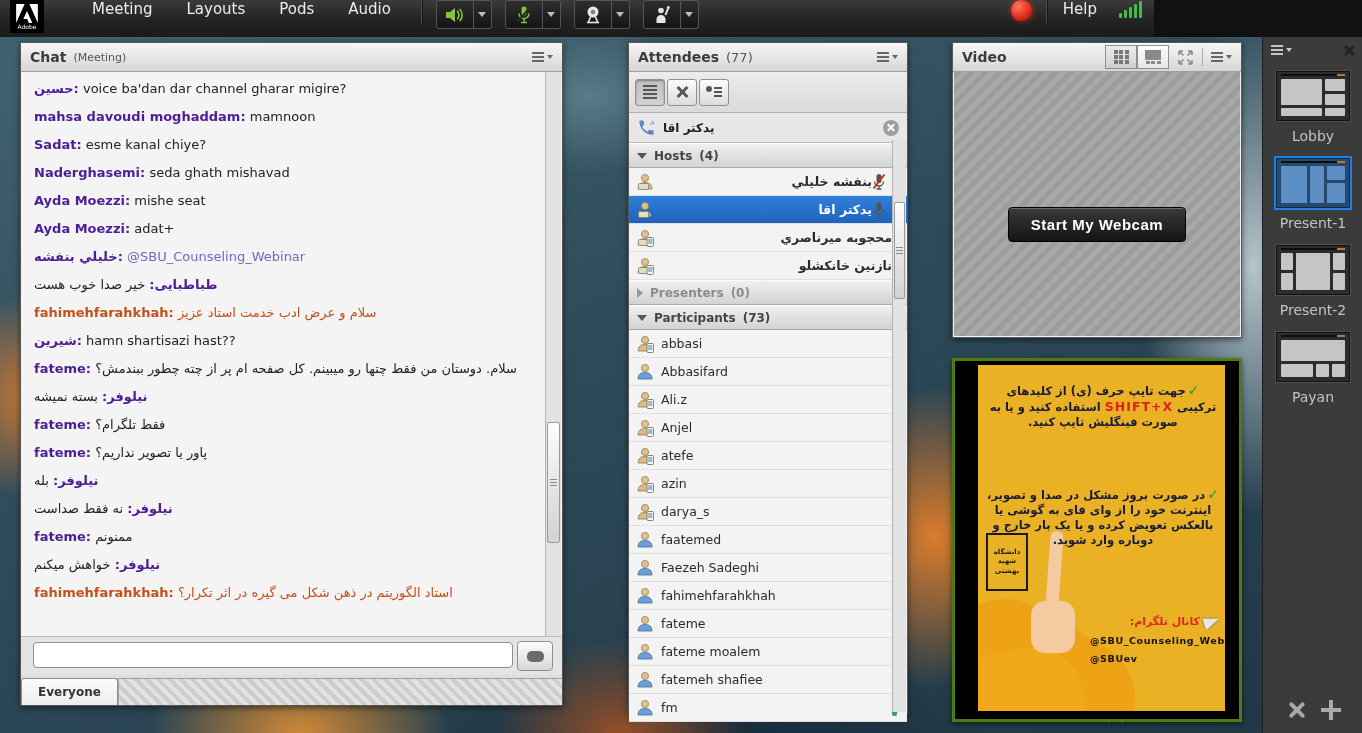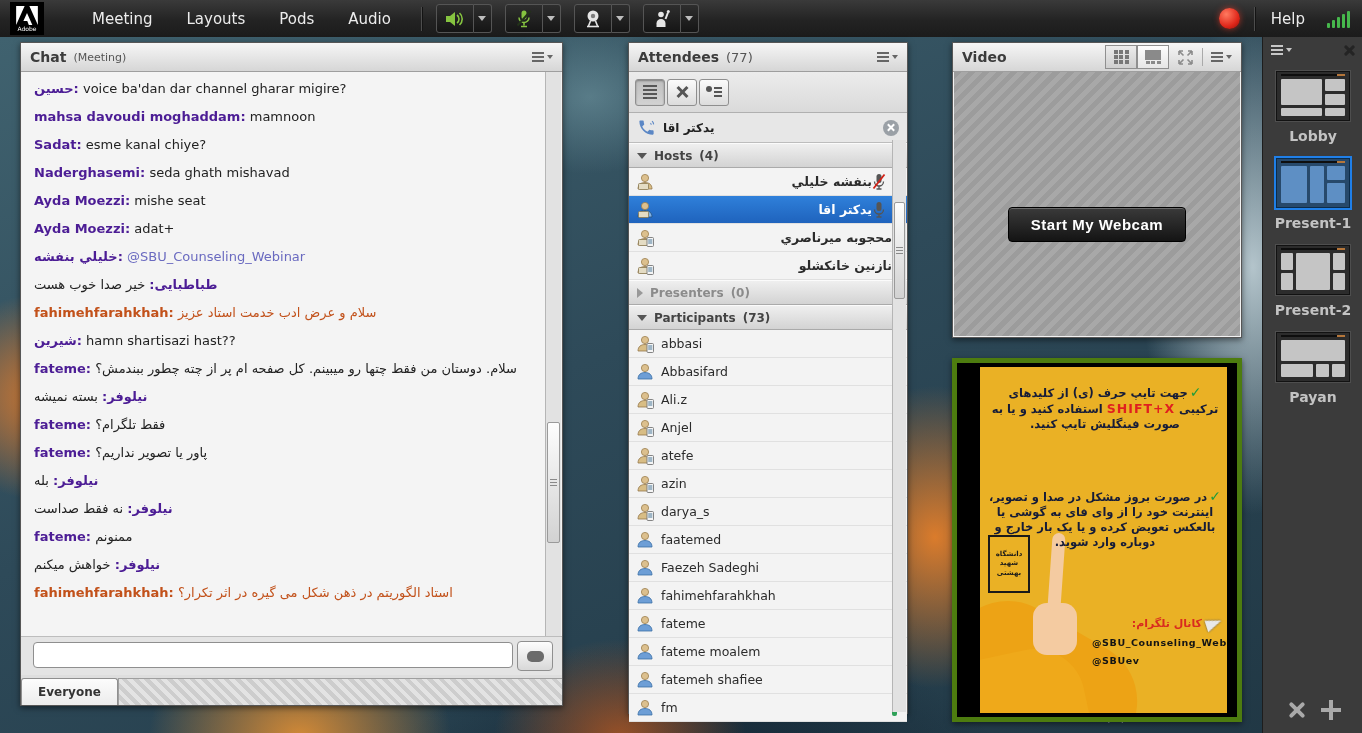--- a/index.html
+++ b/index.html
@@ -12,22 +12,22 @@
       radial-gradient(190px 150px at 55px 360px, rgba(233,126,42,.95), rgba(233,126,42,0) 70%),
       radial-gradient(210px 160px at 300px 700px, rgba(240,150,50,.85), rgba(240,150,50,0) 72%),
       radial-gradient(180px 140px at 620px 700px, rgba(205,95,30,.7), rgba(205,95,30,0) 70%),
       radial-gradient(170px 210px at 935px 500px, rgba(238,130,40,.9), rgba(238,130,40,0) 72%),
       radial-gradient(150px 110px at 590px 60px, rgba(130,170,180,.45), rgba(130,170,180,0) 70%),
       radial-gradient(150px 330px at 1253px 230px, rgba(214,228,233,.8), rgba(214,228,233,0) 75%),
       radial-gradient(400px 200px at 700px 760px, rgba(10,25,40,.8), rgba(10,25,40,0) 80%),
       linear-gradient(160deg,#40626f 0%,#2e4a59 45%,#203744 100%);}
   .watermark{position:absolute;left:1085px;top:711px;font-size:11px;color:rgba(225,228,230,.6);font-style:italic;}
   
-  .topbar{position:absolute;left:0;top:0;width:1362px;height:37px;
-    background:linear-gradient(#3a3a3a,#232323 55%,#1b1b1b);display:flex;align-items:center;color:#ececec;}
+  .topbar{position:absolute;left:0;top:0;width:1154px;height:37px;
+    background:linear-gradient(#3a3a3a,#232323 55%,#1b1b1b);display:flex;align-items:flex-start;color:#ececec;}
   .logo{width:34px;height:33px;background:#000;margin-left:10px;display:flex;flex-direction:column;align-items:center;justify-content:center;}
   .logo svg{width:22px;height:19px;display:block;}
   .logo-label{font-size:6px;color:#fff;line-height:7px;}
   .menus{display:flex;gap:34px;margin-left:48px;font-size:15px;}
   .menu-item{cursor:default;}
   .tb-div{width:1px;height:24px;background:#4d4d4d;margin:0 14px 0 30px;box-shadow:1px 0 0 #141414;}
   .avgroup{display:flex;margin-right:13px;}
   .avbtn{width:36px;height:27px;background:linear-gradient(#2e2e2e,#151515);border:1px solid #555;
     border-radius:3px 0 0 3px;display:flex;align-items:center;justify-content:center;}
   .avarrow{width:17px;height:27px;background:linear-gradient(#2e2e2e,#151515);border:1px solid #555;border-left:none;
@@ -133,21 +133,21 @@
     display:flex;align-items:center;justify-content:center;}
   .seg.sel{background:linear-gradient(#fdfdfd,#e6e6e6);}
   .grid9{display:grid;grid-template-columns:repeat(3,4px);gap:1.5px;}
   .grid9 i{width:4px;height:3.5px;background:#777;display:block;}
   .film{display:flex;flex-direction:column;gap:1.5px;align-items:center;}
   .film .big{width:16px;height:10px;background:#8a8a8a;}
   .film .row{display:flex;gap:1.5px;}
   .film .row i{width:4px;height:3px;background:#8a8a8a;display:block;}
   .fsdiv{width:1px;height:18px;background:#aaa;}
   
-  #share{left:952px;top:358px;width:290px;height:364px;background:#000;border:5px solid #4d7c0f;}
+  #share{left:952px;top:358px;width:290px;height:364px;background:#000;border:3px solid #4d7c0f;}
   .poster{position:absolute;left:23px;top:4px;width:247px;height:346px;background:#eab125;overflow:hidden;}
   .fa{direction:rtl;}
   .p-block{position:absolute;right:6px;width:232px;direction:rtl;text-align:center;
     font-weight:bold;font-size:11.5px;line-height:1.3;color:#161c38;}
   .p-block .chk{color:#1f9b3a;font-size:14px;margin-left:2px;}
   .shiftx{color:#e01f1f;letter-spacing:1px;font-size:12.5px;}
   .stamp{position:absolute;left:8px;top:168px;width:38px;height:54px;border:2px solid #1a1a1a;
     display:flex;align-items:center;justify-content:center;text-align:center;
     font-size:7px;font-weight:bold;color:#1a1a1a;direction:rtl;line-height:1.3;}
   .finger{position:absolute;left:70px;top:166px;width:13px;height:78px;background:#f4cba1;border-radius:7px;transform:rotate(4deg);}
@@ -162,21 +162,21 @@
   .tg-h{font-size:9.5px;font-weight:bold;color:#141414;letter-spacing:.6px;margin-top:7px;text-align:left;}
   
   #sidebar{position:absolute;left:1262px;top:37px;width:100px;height:696px;background:#3b3b3b;border-left:1px solid #1d1d1d;}
   .sb-head{height:26px;display:flex;align-items:center;padding:0 8px;}
   .sb-head .lines i{background:#c7c7c7;}
   .sb-head .caret{border-top-color:#c7c7c7;}
   .sb-close{margin-left:auto;position:relative;width:12px;height:12px;}
   .sb-close:before,.sb-close:after{content:"";position:absolute;left:5px;top:0;width:3px;height:13px;background:#242424;border-radius:1px;}
   .sb-close:before{transform:rotate(45deg);} .sb-close:after{transform:rotate(-45deg);}
   .layouts{display:flex;flex-direction:column;align-items:center;padding-top:8px;}
-  .layout-item{display:flex;flex-direction:column;align-items:center;font-weight:bold;}
+  .layout-item{display:flex;flex-direction:column;align-items:center;}
   .thumb{width:74px;height:50px;background:#2c2c2c;border:1px solid #121212;outline:1px solid #4e4e4e;
     display:grid;gap:3px;padding:7px 4px 4px;box-sizing:border-box;position:relative;}
   .thumb:before{content:"";position:absolute;top:2px;left:4px;right:4px;height:2px;
     background:linear-gradient(to right,#0e0e0e calc(100% - 8px),#b5763a 0);}
   .cell{background:#c5c5c5;border-radius:1px;}
   .layout-item[data-variant="lobby"] .thumb{grid-template-areas:"a a b" "a a c" "d d e";grid-template-rows:1fr 1fr 8px;grid-template-columns:1fr 1fr 20px;}
   .layout-item[data-variant="present1"] .thumb{grid-template-areas:"a b c" "a b e";grid-template-columns:40% 22% 1fr;grid-template-rows:14px 1fr;}
   .layout-item[data-variant="present2"] .thumb{grid-template-areas:"a b c" "d b e";grid-template-columns:12px 1fr 12px;grid-template-rows:1fr 1fr;}
   .layout-item[data-variant="questio"] .thumb{grid-template-areas:"a b c" "a b e";grid-template-columns:36% 1fr 18px;grid-template-rows:1fr 14px;}
   .layout-item[data-variant="payan"] .thumb{grid-template-areas:"a a a" "b c e";grid-template-columns:1fr 13px 13px;grid-template-rows:1fr 13px;}

